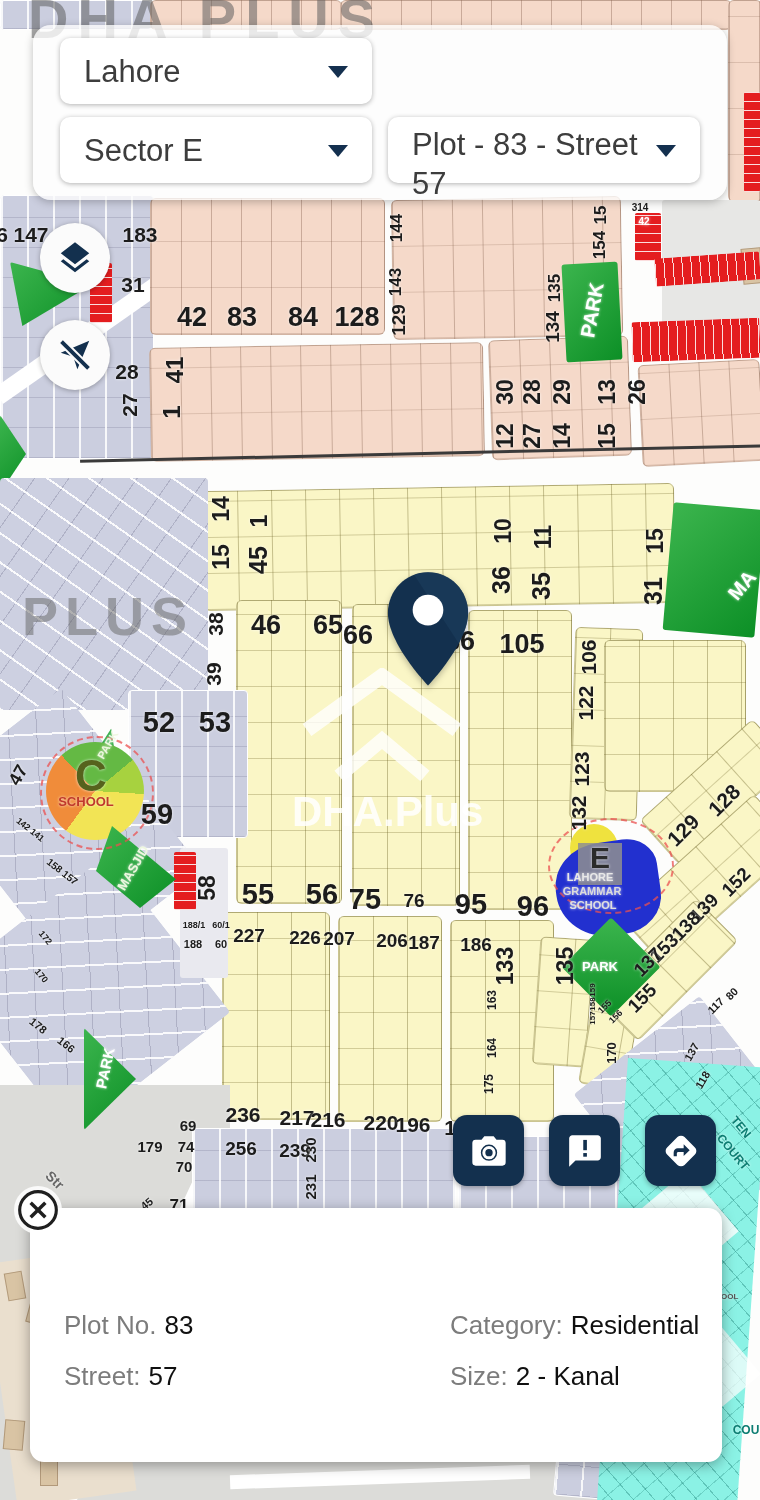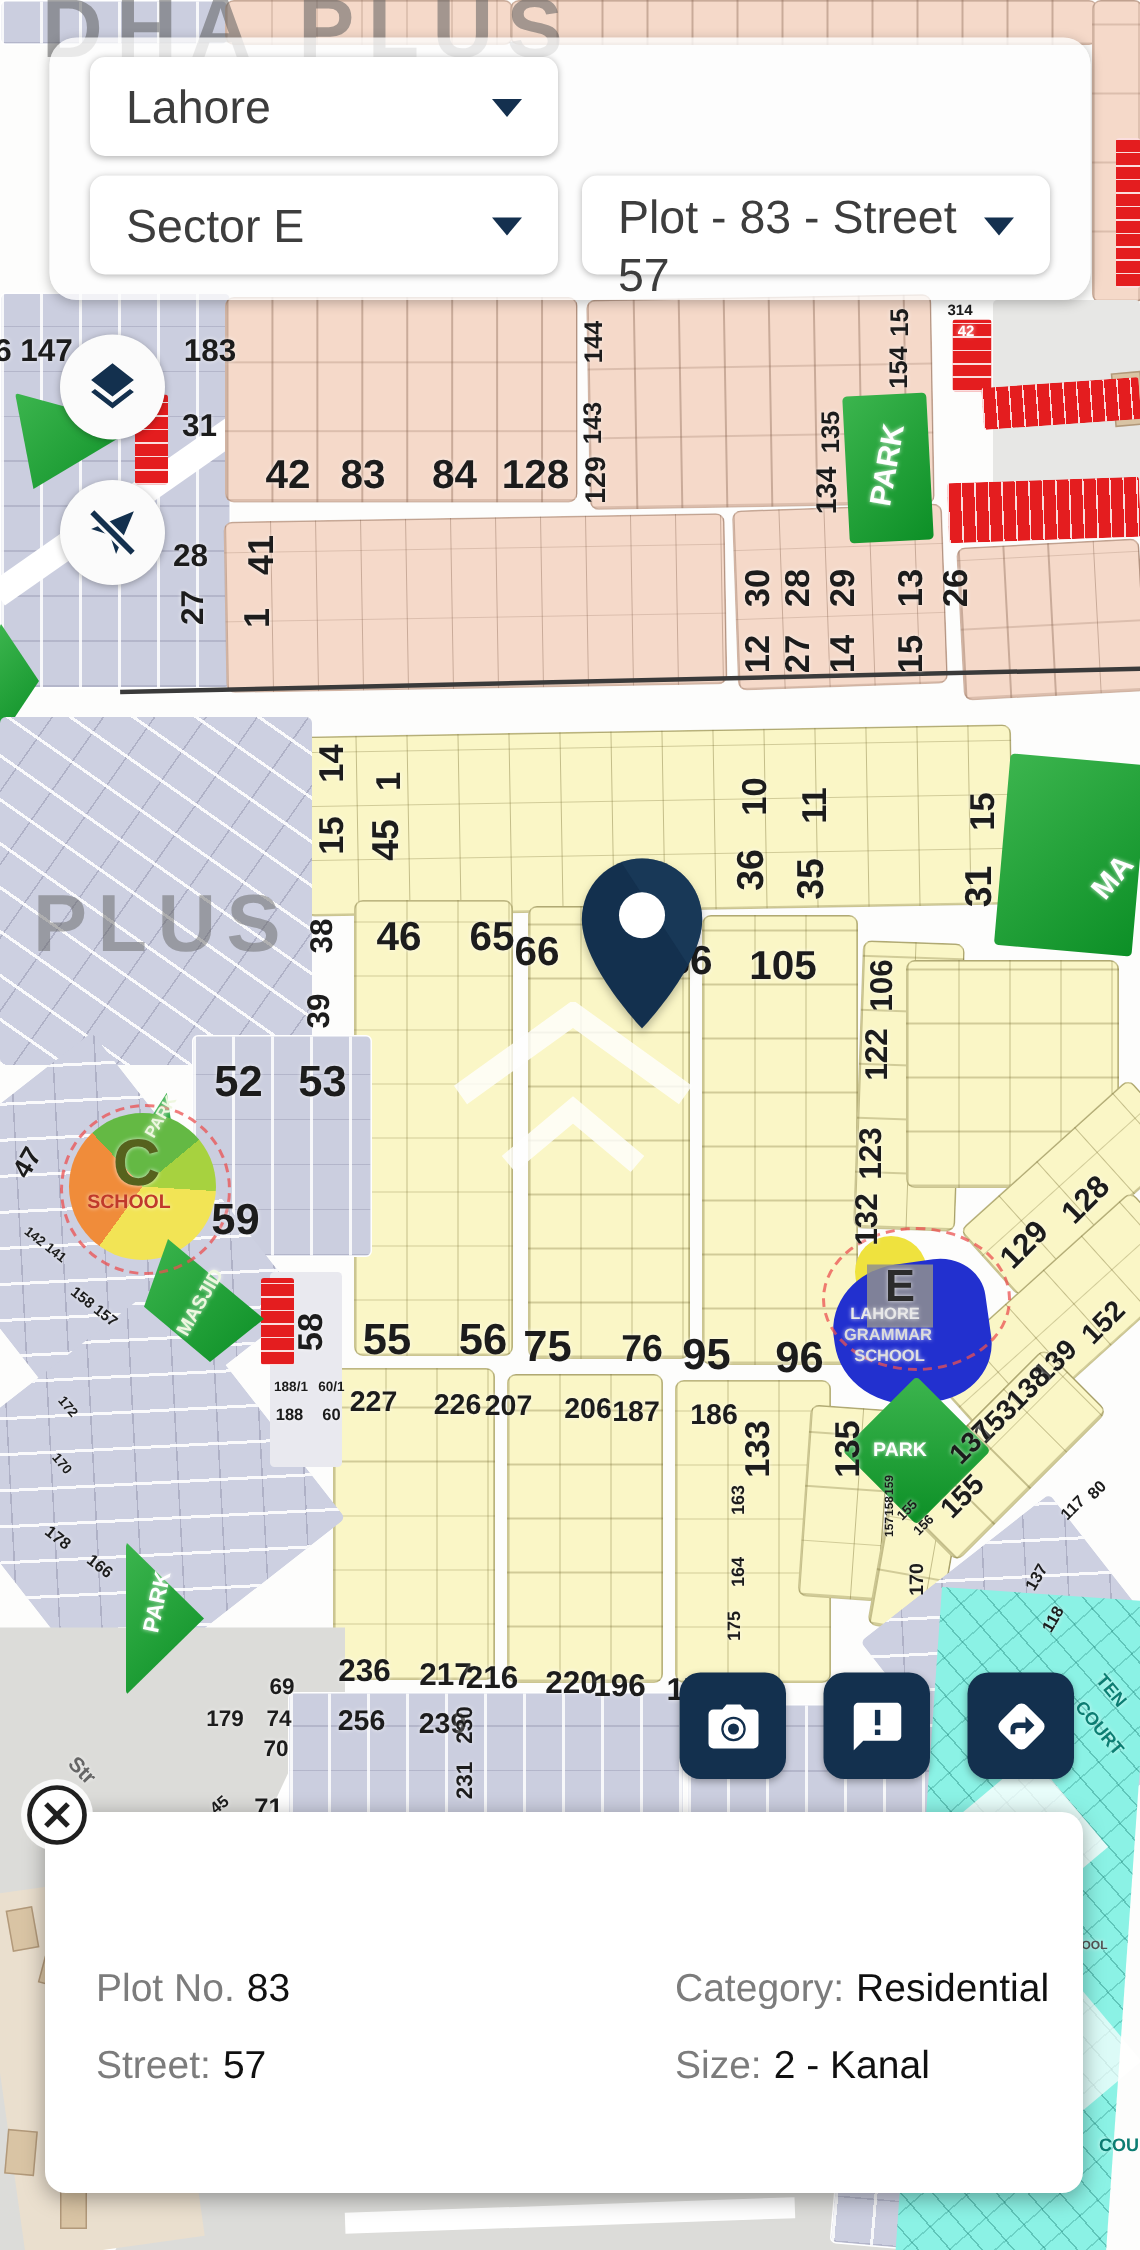--- a/index.html
+++ b/index.html
@@ -134,20 +134,21 @@
     <div class="bk wh" style="left:690px;top:1330px;width:55px;height:70px;transform:rotate(-40deg);opacity:.7;"></div>
 
     <svg style="position:absolute;left:295px;top:668px;z-index:11;opacity:.8;" width="175" height="115" viewBox="0 0 175 115">
       <polyline points="12,62 87,8 162,62" fill="none" stroke="#ffffff" stroke-width="15"></polyline>
       <polyline points="44,108 87,72 130,108" fill="none" stroke="#ffffff" stroke-width="14"></polyline>
     </svg>
   </div>
 
   <div class="wm" style="left:28px;top:-14px;font-size:56px;color:rgba(95,95,95,.55);letter-spacing:9px;z-index:5;">DHA PLUS</div>
   <div class="wm" style="left:22px;top:585px;font-size:54px;color:rgba(100,100,100,.5);letter-spacing:7px;z-index:11;">PLUS</div>
+  <div class="wm" style="left:292px;top:788px;font-size:42px;color:rgba(255,255,255,.85);z-index:11;">DHA.Plus</div>
 
   <div id="map-labels">
       <span class="ml" style="left: 2px; top: 234px; font-size: 21px; transform: translate(-50%, -50%) rotate(0deg);">6</span>
       <span class="ml" style="left: 31px; top: 234px; font-size: 21px; transform: translate(-50%, -50%) rotate(0deg);">147</span>
       <span class="ml" style="left: 140px; top: 234px; font-size: 21px; transform: translate(-50%, -50%) rotate(0deg);">183</span>
       <span class="ml" style="left: 133px; top: 284px; font-size: 21px; transform: translate(-50%, -50%) rotate(0deg);">31</span>
       <span class="ml" style="left: 127px; top: 371px; font-size: 21px; transform: translate(-50%, -50%) rotate(0deg);">28</span>
       <span class="ml" style="left: 129px; top: 405px; font-size: 21px; transform: translate(-50%, -50%) rotate(-90deg);">27</span>
       <span class="ml" style="left: 192px; top: 317px; font-size: 27px; transform: translate(-50%, -50%) rotate(0deg);">42</span>
       <span class="ml" style="left: 242px; top: 317px; font-size: 27px; transform: translate(-50%, -50%) rotate(0deg);">83</span>
@@ -205,21 +206,21 @@
       <span class="ml" style="left: 18px; top: 775px; font-size: 18px; transform: translate(-50%, -50%) rotate(-60deg);">47</span>
       <span class="ml" style="left: 215px; top: 624px; font-size: 21px; transform: translate(-50%, -50%) rotate(-90deg);">38</span>
       <span class="ml" style="left: 213px; top: 674px; font-size: 21px; transform: translate(-50%, -50%) rotate(-90deg);">39</span>
       <span class="ml" style="left: 30px; top: 830px; font-size: 9px; transform: translate(-50%, -50%) rotate(38deg);">142 141</span>
       <span class="ml" style="left: 62px; top: 872px; font-size: 10px; transform: translate(-50%, -50%) rotate(38deg);">158 157</span>
       <span class="ml" style="left: 45px; top: 938px; font-size: 9px; transform: translate(-50%, -50%) rotate(50deg);">172</span>
       <span class="ml" style="left: 41px; top: 976px; font-size: 9px; transform: translate(-50%, -50%) rotate(50deg);">170</span>
       <span class="ml" style="left: 258px; top: 894px; font-size: 29px; transform: translate(-50%, -50%) rotate(0deg);">55</span>
       <span class="ml" style="left: 322px; top: 894px; font-size: 29px; transform: translate(-50%, -50%) rotate(0deg);">56</span>
       <span class="ml" style="left: 365px; top: 899px; font-size: 29px; transform: translate(-50%, -50%) rotate(0deg);">75</span>
-      <span class="ml" style="left: 428px; top: 900px; font-size: 25px; transform: translate(-50%, -50%) rotate(0deg);">76</span>
+      <span class="ml" style="left: 414px; top: 900px; font-size: 19px; transform: translate(-50%, -50%) rotate(0deg);">76</span>
       <span class="ml" style="left: 471px; top: 904px; font-size: 29px; transform: translate(-50%, -50%) rotate(0deg);">95</span>
       <span class="ml" style="left: 533px; top: 906px; font-size: 29px; transform: translate(-50%, -50%) rotate(0deg);">96</span>
       <span class="ml" style="left: 249px; top: 935px; font-size: 19px; transform: translate(-50%, -50%) rotate(0deg);">227</span>
       <span class="ml" style="left: 305px; top: 937px; font-size: 19px; transform: translate(-50%, -50%) rotate(0deg);">226</span>
       <span class="ml" style="left: 339px; top: 938px; font-size: 19px; transform: translate(-50%, -50%) rotate(0deg); text-align: right;">207</span>
       <span class="ml" style="left: 392px; top: 940px; font-size: 19px; transform: translate(-50%, -50%) rotate(0deg);">206</span>
       <span class="ml" style="left: 424px; top: 942px; font-size: 19px; transform: translate(-50%, -50%) rotate(0deg);">187</span>
       <span class="ml" style="left: 476px; top: 944px; font-size: 19px; transform: translate(-50%, -50%) rotate(0deg);">186</span>
       <span class="ml" style="left: 194px; top: 925px; font-size: 9px; transform: translate(-50%, -50%) rotate(0deg);">188/1</span>
       <span class="ml" style="left: 221px; top: 925px; font-size: 9px; transform: translate(-50%, -50%) rotate(0deg);">60/1</span>

